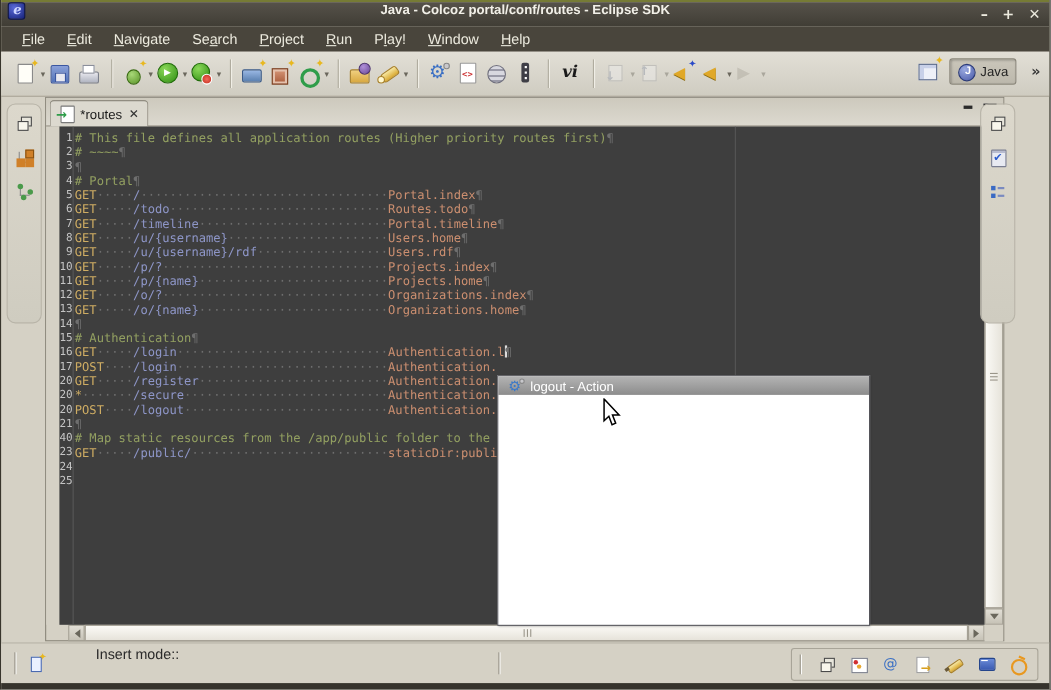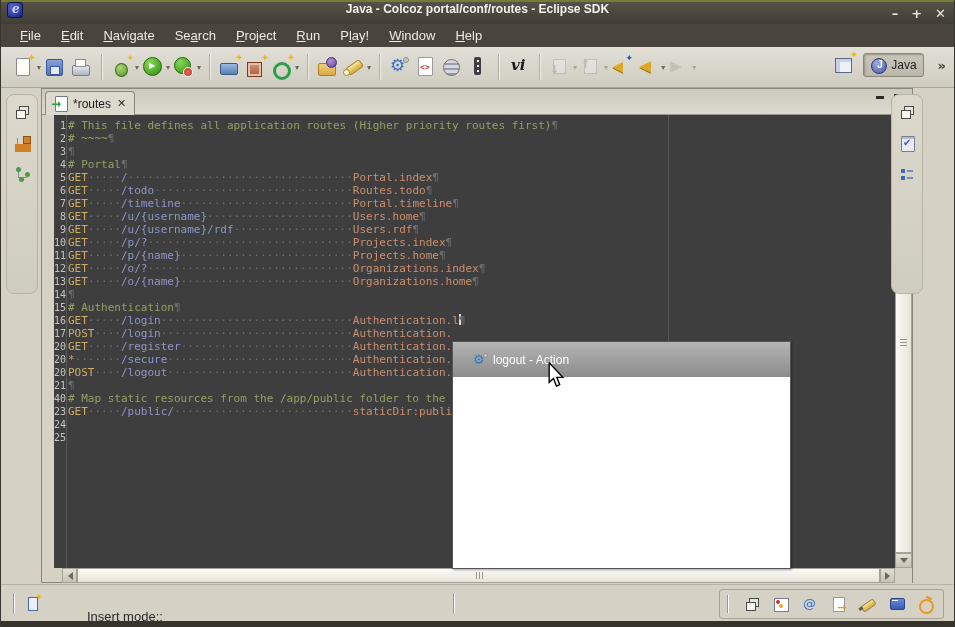--- a/index.html
+++ b/index.html
@@ -141,28 +141,28 @@
   .tri.right{border-left:5px solid #6a675c;margin-right:-3px}
   .hscroll-row{height:15px;display:flex;padding-left:20px}
   .hscroll-row .sb-btn{width:15px;height:15px}
   .hscroll-row .sb-thumb{flex:1;background:linear-gradient(#fbfaf6,#e6e3da);border:1px solid #a5a195;position:relative}
   .hscroll-row .sb-thumb::after{content:"";position:absolute;top:3px;left:50%;width:1px;height:7px;background:#9a968a;box-shadow:3px 0 0 #9a968a,-3px 0 0 #9a968a}
   .hs-corner{width:17px;background:#d5d1c5}
   
   .statusbar{position:absolute;top:584px;left:0;width:953px;height:37px;border-top:1px solid #b8b4a8;background:#d5d1c5}
   .grip-v{position:absolute;width:2px;height:20px;top:8px;border-left:1px solid #9a968a;border-right:1px solid #fff}
   .status-icon{position:absolute;left:24px;top:9px}
-  .status-msg{position:absolute;left:86px;top:24px;font-size:13px;color:#2a2a2a}
+  .status-msg{position:absolute;left:86px;top:2px;font-size:13px;color:#2a2a2a}
   .tray{position:absolute;right:10px;top:4px;height:30px;border:1px solid #a8a498;border-radius:3px;background:#d5d1c5;display:flex;align-items:center;padding:0 7px;gap:9px}
   .tray .icon{width:18px;height:18px}
   .tray-grip{width:2px;height:18px;border-left:1px solid #9a968a;border-right:1px solid #fff;margin-right:4px}
   .bottombar{position:absolute;bottom:0;left:0;width:953px;height:6px;background:#36332c}
   
   .popup{position:absolute;left:451px;top:341px;width:339px;height:228px;background:#fff;border:1px solid #55555a;z-index:50;font-size:12px;color:#1a1a1a;box-shadow:1px 1px 2px rgba(0,0,0,.35)}
-  .pp-row{height:35px;display:flex;align-items:center;gap:6px;padding:0 20px}
+  .pp-row{height:17px;display:flex;align-items:center;gap:6px;padding:0 9px}
   .pp-row.sel{background:linear-gradient(#b4b4b4,#8c8c8c);color:#fff}
   .cursor-svg{position:absolute;z-index:60;left:546px;top:362px}
 </style>
 </head>
 <body>
 
 <div id="window">
   <div class="topline"></div>
 
   <div class="titlebar">

